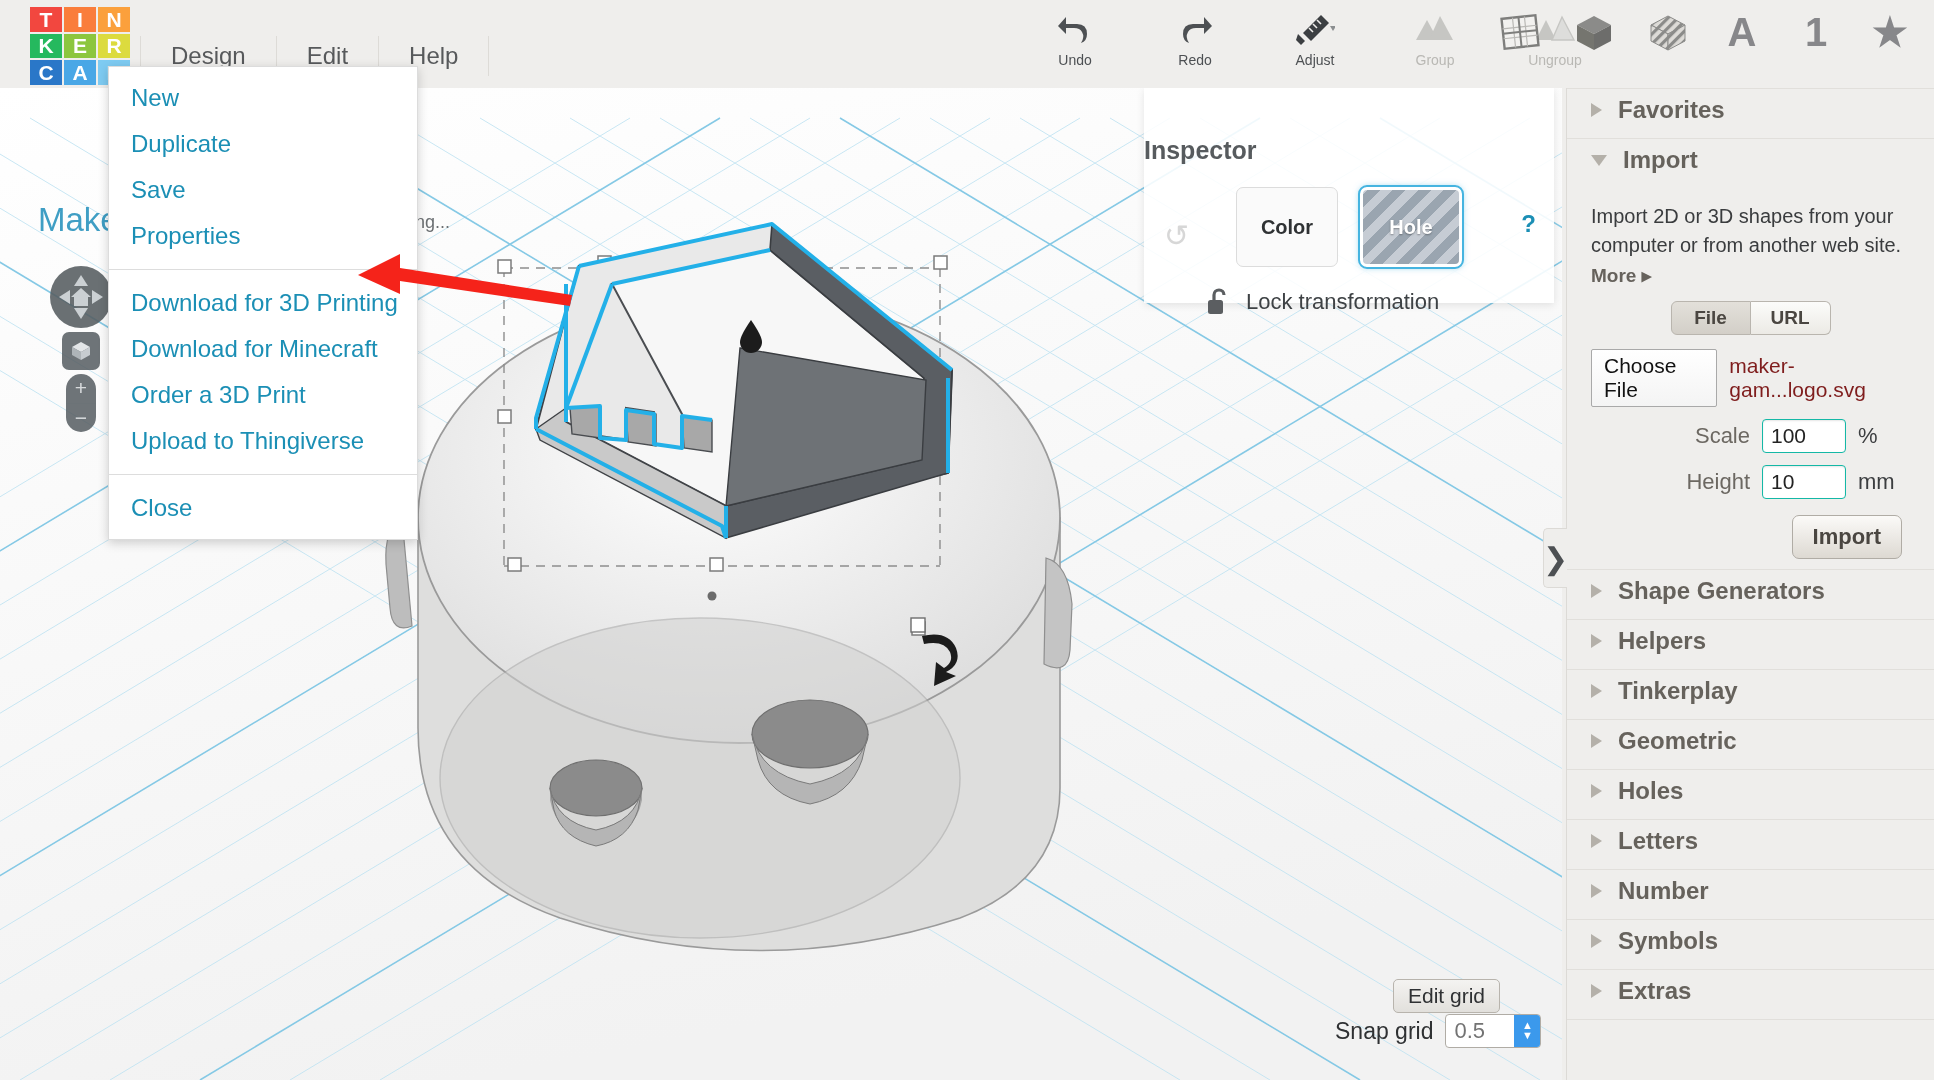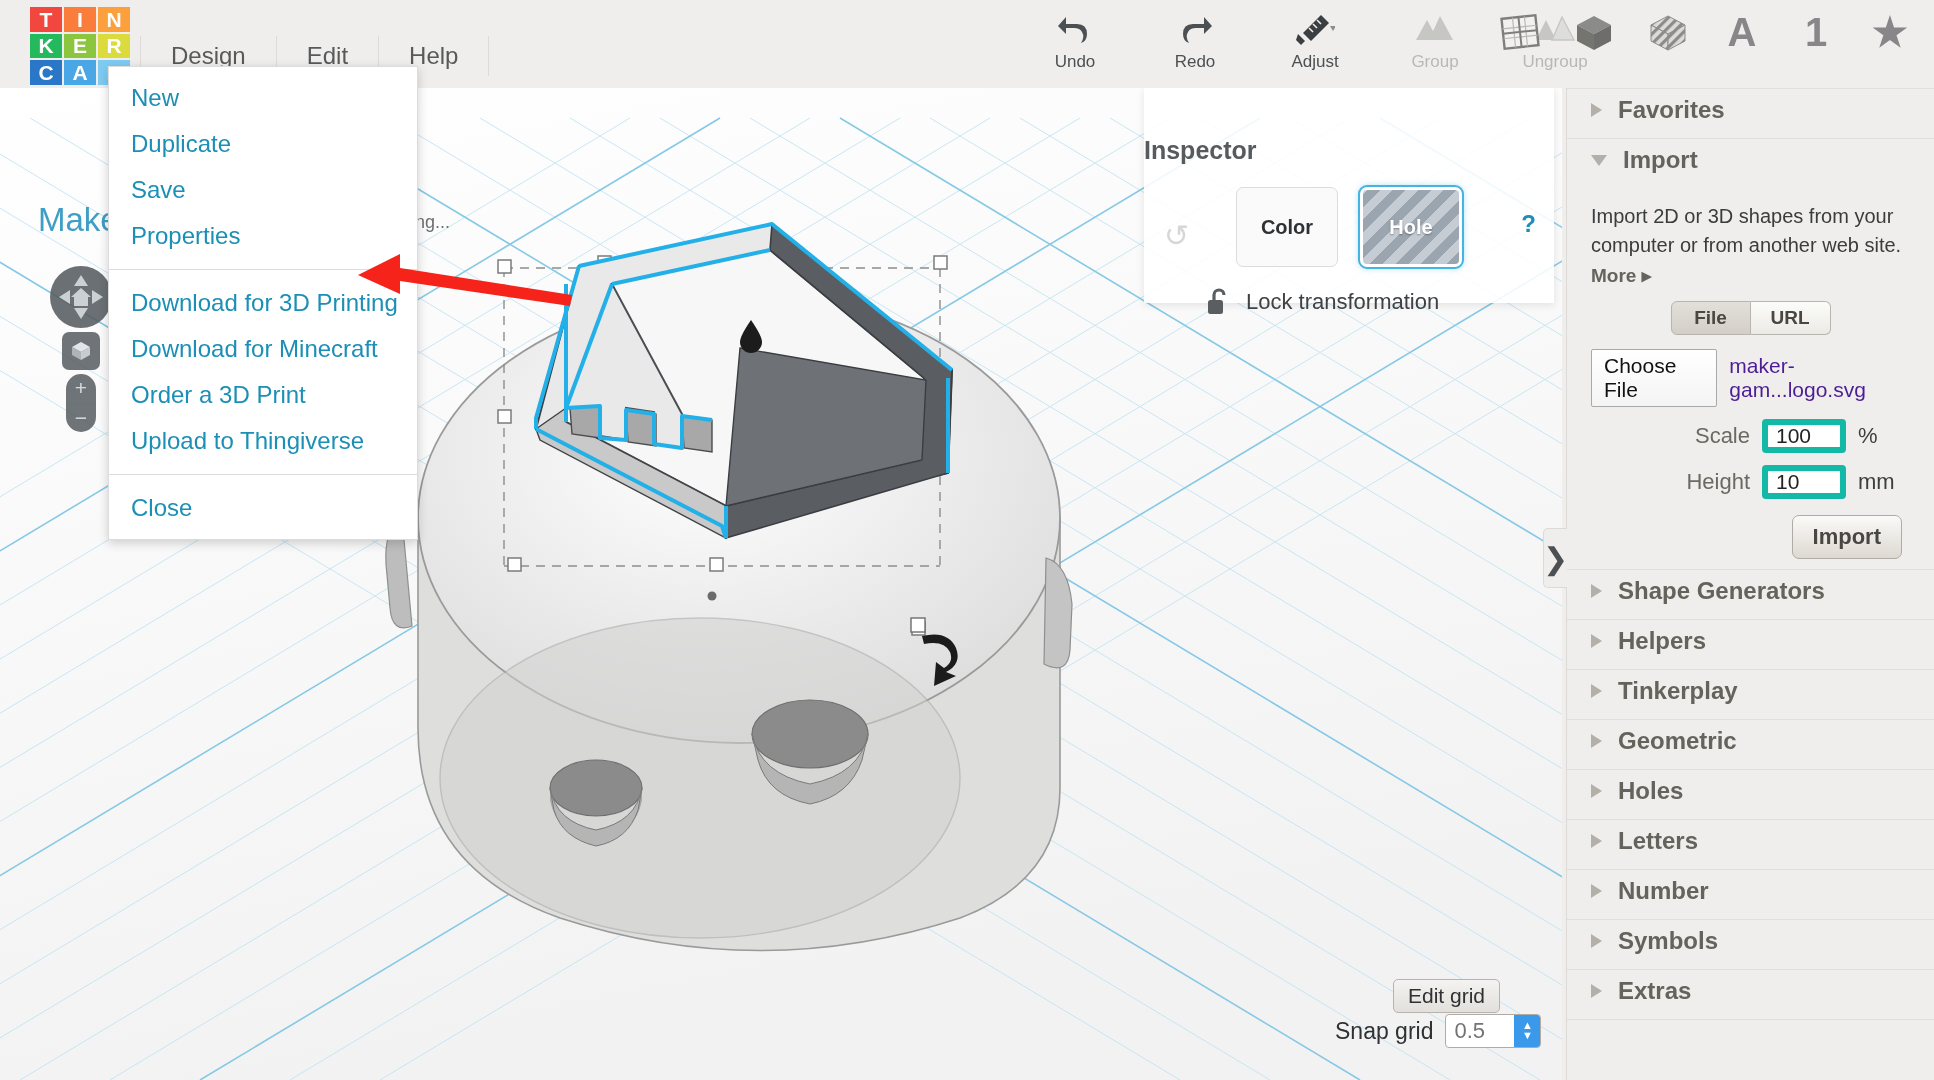--- a/index.html
+++ b/index.html
@@ -44,21 +44,21 @@
 
   #center-tools {
     position: absolute; left: 1020px; top: 10px;
     display: flex; align-items: flex-start; gap: 10px;
   }
   .tool-btn {
     width: 110px; display: flex; flex-direction: column;
     align-items: center; cursor: pointer; position: relative;
   }
   .tool-ico { height: 38px; display: flex; align-items: center; justify-content: center; }
-  .tool-lbl { font-size: 17px; color: #4d5053; margin-top: 4px; }
+  .tool-lbl { font-size: 14px; color: #4d5053; margin-top: 4px; }
   .tool-btn.disabled .tool-lbl { color: #b9b8b4; }
 
   #right-tools {
     position: absolute; right: 20px; top: 8px;
     display: flex; align-items: center; gap: 26px;
   }
   .rt-ico { width: 48px; height: 48px; display: flex; align-items: center; justify-content: center; cursor: pointer; }
   .rt-glyph { font-size: 40px; font-weight: bold; color: #87878a; line-height: 1; font-family: "Liberation Sans", sans-serif; }
 
   
@@ -212,27 +212,27 @@
   }
   .seg-btn.left { border-radius: 6px 0 0 6px; background: linear-gradient(#e3e0da,#d3cfc8); }
   .seg-btn.right { border-radius: 0 6px 6px 0; background: linear-gradient(#fcfcfa,#eceae5); border-left: none; }
 
   #file-row { display: flex; align-items: center; gap: 12px; margin-top: 14px; }
   #choose-file {
     background: linear-gradient(#ffffff,#f4f4f4);
     border: 1px solid #a9a9a9; border-radius: 2px;
     padding: 4px 12px; font-size: 21px; color: #111; cursor: pointer;
   }
-  #file-name { font-size: 21px; color: #4c1d95; }
+  #file-name { font-size: 21px; color: #7f1d1d; }
 
   .field-row { display: flex; align-items: center; justify-content: flex-end; gap: 12px; margin-top: 12px; }
   .field-lbl { font-size: 22px; color: #6c6862; }
   .field-in {
     width: 84px; height: 34px; background: #fff;
-    border: 6px solid #14b8a6; border-radius: 4px;
+    border: 1px solid #14b8a6; border-radius: 4px;
     font-size: 21px; color: #232323; padding: 0 8px;
     box-shadow: inset 0 1px 2px rgba(0,0,0,0.10);
     font-family: "Liberation Sans", sans-serif;
   }
   .field-unit { font-size: 22px; color: #3c3e40; width: 52px; }
 
   #import-btn-wrap { display: flex; justify-content: flex-end; margin-top: 16px; padding-right: 8px; }
   #import-btn {
     background: linear-gradient(#fbfaf8,#ddd9d2);
     border: 1px solid #b0aca5; border-radius: 7px;

